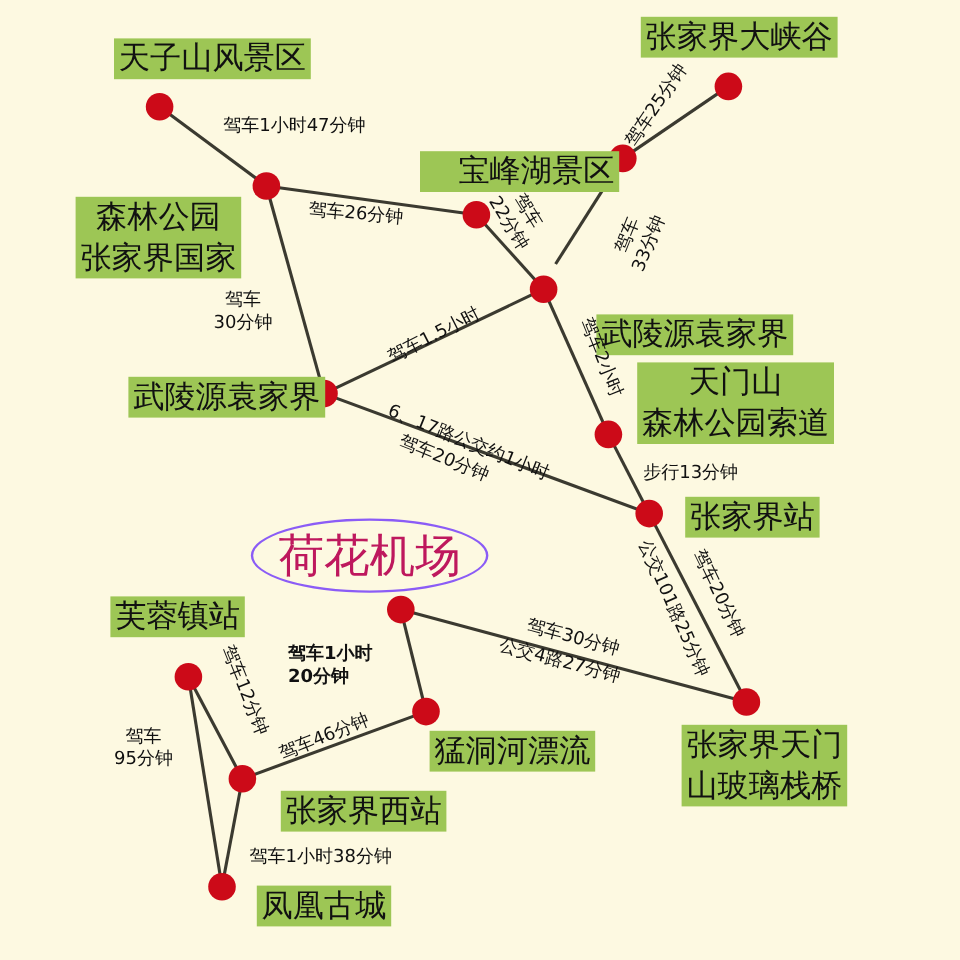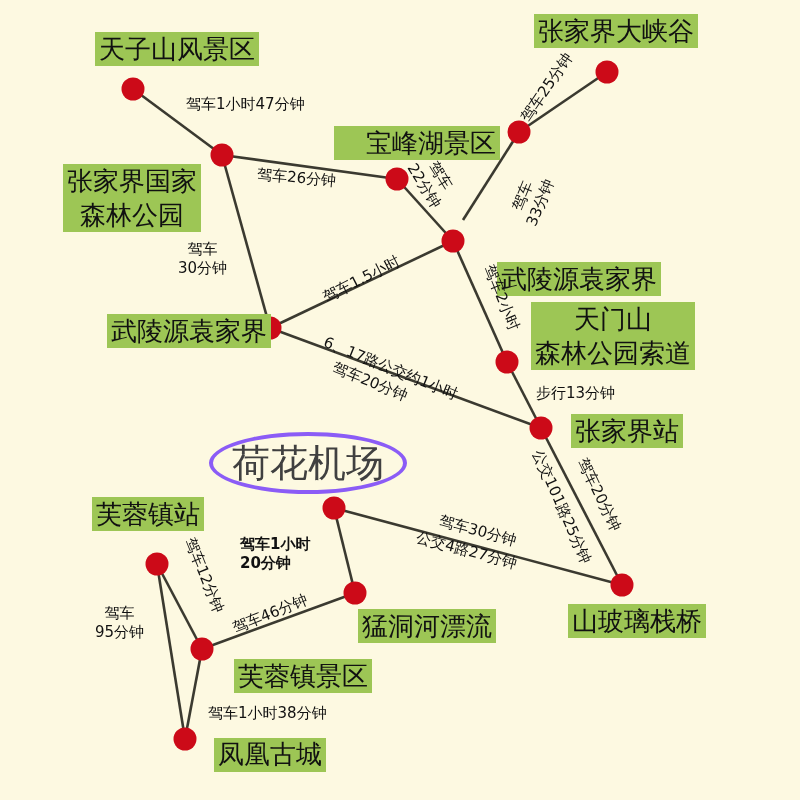--- a/index.html
+++ b/index.html
@@ -6,23 +6,23 @@
   body { width: 800px; height: 800px; background: #fdf9e1; position: relative; overflow: hidden;
          font-family: "DejaVu Sans", sans-serif; }
   #map { position: absolute; left: 0; top: 0; width: 800px; height: 800px; }
   .label { position: absolute; background: #9dc655; color: #111; font-size: 26px; line-height: 34px;
            padding: 0 4px; text-align: center; white-space: nowrap; font-family: "DejaVu Sans", sans-serif; }
   .label span { display: block; }
   .note { position: absolute; color: #111; font-size: 15px; line-height: 19px; white-space: nowrap;
           transform-origin: left top; font-family: "DejaVu Sans", sans-serif; }
   .note span { display: block; }
   .airport { position: absolute; left: 209px; top: 432px; width: 198px; height: 62px;
-             border: 4px solid #8b5cf6; border-radius: 50%; box-sizing: border-box;
+             border: 2px solid #8b5cf6; border-radius: 50%; box-sizing: border-box;
              display: flex; align-items: center; justify-content: center;
-             font-size: 38px; color: #404040; font-family: "DejaVu Sans", sans-serif; }
+             font-size: 38px; color: #be185d; font-family: "DejaVu Sans", sans-serif; }
 </style>
 </head>
 <body>
 
 <svg id="map" viewBox="0 0 800 800" xmlns="http://www.w3.org/2000/svg">
   <g stroke="#3b3a30" stroke-width="2.6" fill="none">
     <line x1="133" y1="89" x2="222" y2="155"></line>
     <line x1="222" y1="155" x2="397" y2="179"></line>
     <line x1="222" y1="155" x2="270" y2="328"></line>
     <line x1="397" y1="179" x2="453" y2="241"></line>
@@ -62,26 +62,26 @@
 <div class="airport">
   <span>荷花机场</span>
 </div>
 
 <div class="label" style="left:95px;top:32px;">
   <span>天子山风景区</span>
 </div>
 <div class="label" style="left:505px;top:14px;margin-left:29px;">
   <span>张家界大峡谷</span>
 </div>
-<div class="label" style="left:334px;top:126px;padding-left:32px;">
+<div class="label" style="left:350px;top:126px;padding-left:32px;">
   <span>宝峰湖景区</span>
 </div>
 <div class="label" style="left:63px;top:164px;">
+  <span>森林公园</span>
   <span>张家界国家</span>
-  <span>森林公园</span>
 </div>
 <div class="label" style="left:497px;top:215px;margin-top:47px;">
   <span>武陵源袁家界</span>
 </div>
 <div class="label" style="left:107px;top:314px;">
   <span>武陵源袁家界</span>
 </div>
 <div class="label" style="left:531px;top:302px;">
   <span>天门山</span>
   <span>森林公园索道</span>
@@ -89,24 +89,25 @@
 <div class="label" style="left:571px;top:414px;">
   <span>张家界站</span>
 </div>
 <div class="label" style="left:92px;top:497px;text-align:center;">
   <span>芙蓉镇站</span>
 </div>
 <div class="label" style="left:358px;top:609px;">
   <span>猛洞河漂流</span>
 </div>
 <div class="label" style="left:568px;top:604px;">
+  <span>张家界天门</span>
   <span>山玻璃栈桥</span>
 </div>
 <div class="label" style="left:234px;top:659px;">
-  <span>芙蓉镇景区</span>
+  <span>张家界西站</span>
 </div>
 <div class="label" style="left:214px;top:738px;font-family:Liberation Serif, serif;">
   <span>凤凰古城</span>
 </div>
 
 <div class="note" style="left:186px;top:95px;">
   <span>驾车1小时47分钟</span>
 </div>
 <div class="note" style="left:258px;top:165px;transform:rotate(5deg);">
   <span>驾车26分钟</span>

